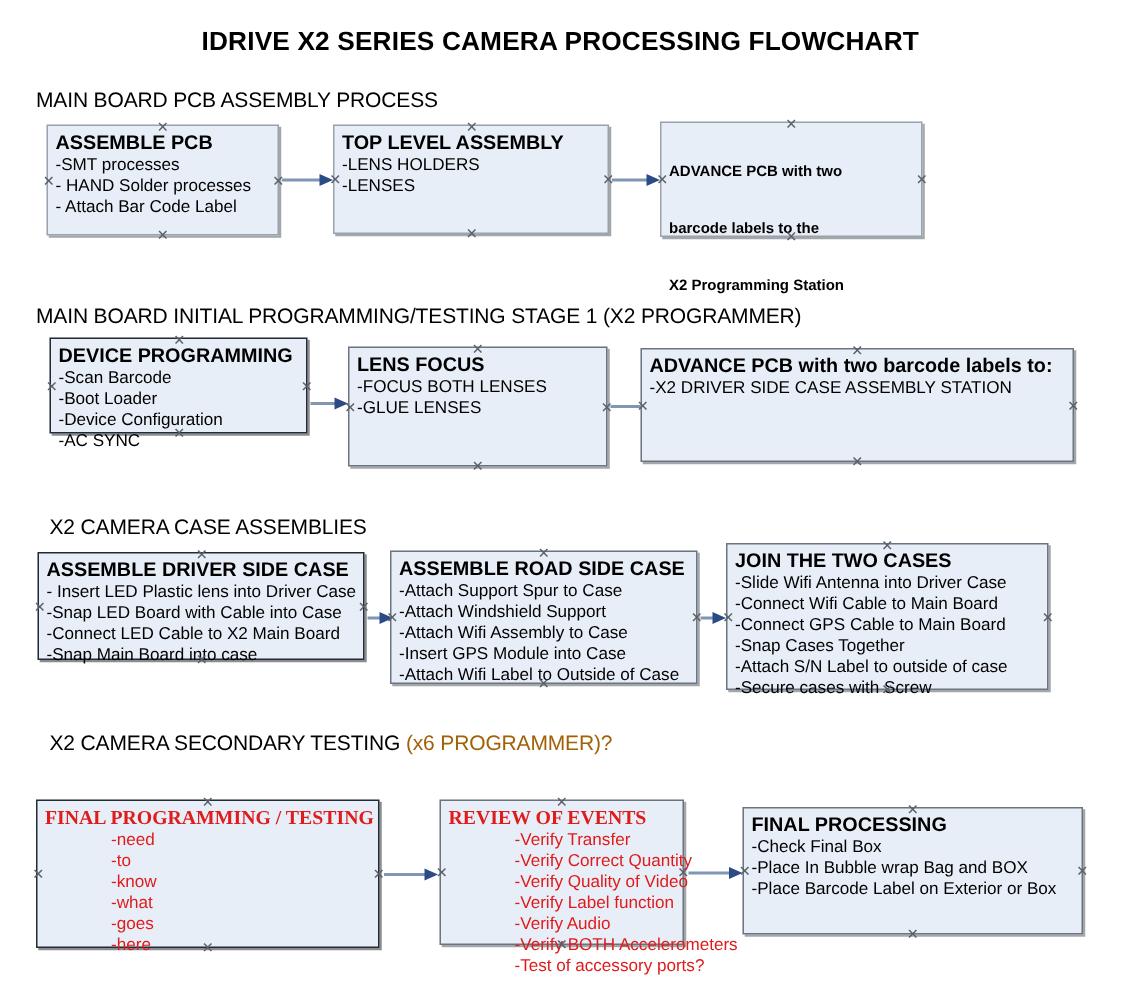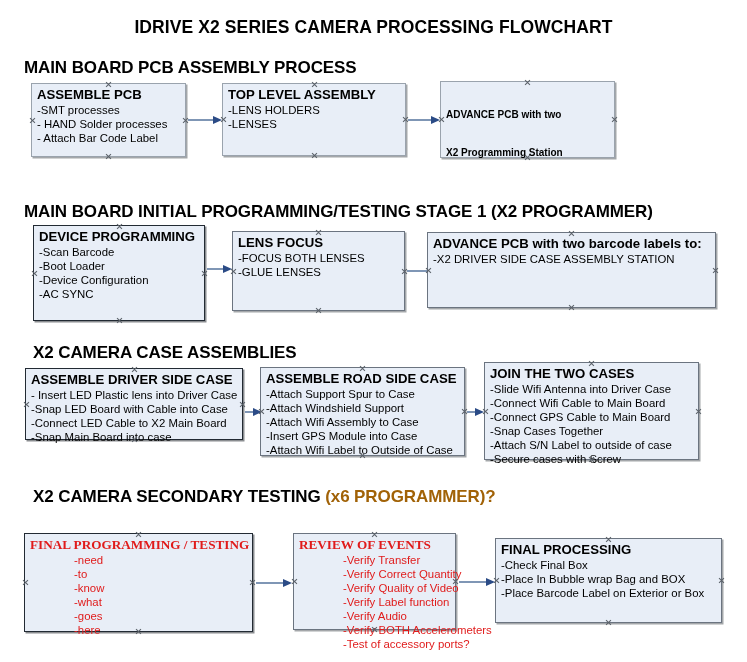--- a/index.html
+++ b/index.html
@@ -23,22 +23,22 @@
     left: 0; right: 0;
     top: 17px;
     text-align: center;
     font-size: 17.5px;
     font-weight: bold;
     color: #000000;
     letter-spacing: 0.1px;
   }
   .section-head {
     position: absolute;
-    font-size: 17px;
-    font-weight: bold;
+    font-size: 14px;
+    font-weight: normal;
     color: #000000;
     white-space: nowrap;
     letter-spacing: -0.1px;
   }
   .section-head .accent {
     color: #a16207;
     text-align: center;
   }
 
   
@@ -139,32 +139,33 @@
     <span class="hx" style="left:50%; top:0;"></span>
     <span class="hx" style="left:50%; top:100%;"></span>
     <span class="hx" style="left:0; top:50%;"></span>
     <span class="hx" style="left:100%; top:50%;"></span>
   </div>
 
   <div class="arrow" style="left:408px; top:119px; width:24px;"></div>
 
   <div class="node bold-body" style="left:440px; top:81px; width:175px; height:77px;">
     <div class="ln">ADVANCE PCB with two</div>
+    <div class="ln">barcode labels to the</div>
     <div class="ln"> X2 Programming Station</div>
     <span class="hx" style="left:50%; top:0;"></span>
     <span class="hx" style="left:50%; top:100%;"></span>
     <span class="hx" style="left:0; top:50%;"></span>
     <span class="hx" style="left:100%; top:50%;"></span>
   </div>
 
   <div class="section-head" style="left:24px; top:202px;">
     <span>MAIN BOARD INITIAL PROGRAMMING/TESTING STAGE 1 (X2 PROGRAMMER)</span>
   </div>
 
-  <div class="node dark-border" style="left:33px; top:225px; width:172px; height:96px;">
+  <div class="node dark-border" style="left:33px; top:225px; width:172px; height:64px;">
     <div class="ttl">DEVICE PROGRAMMING</div>
     <div class="ln">-Scan Barcode</div>
     <div class="ln">-Boot Loader</div>
     <div class="ln">-Device Configuration</div>
     <div class="ln">-AC SYNC</div>
     <span class="hx" style="left:50%; top:0;"></span>
     <span class="hx" style="left:50%; top:100%;"></span>
     <span class="hx" style="left:0; top:50%;"></span>
     <span class="hx" style="left:100%; top:50%;"></span>
   </div>

